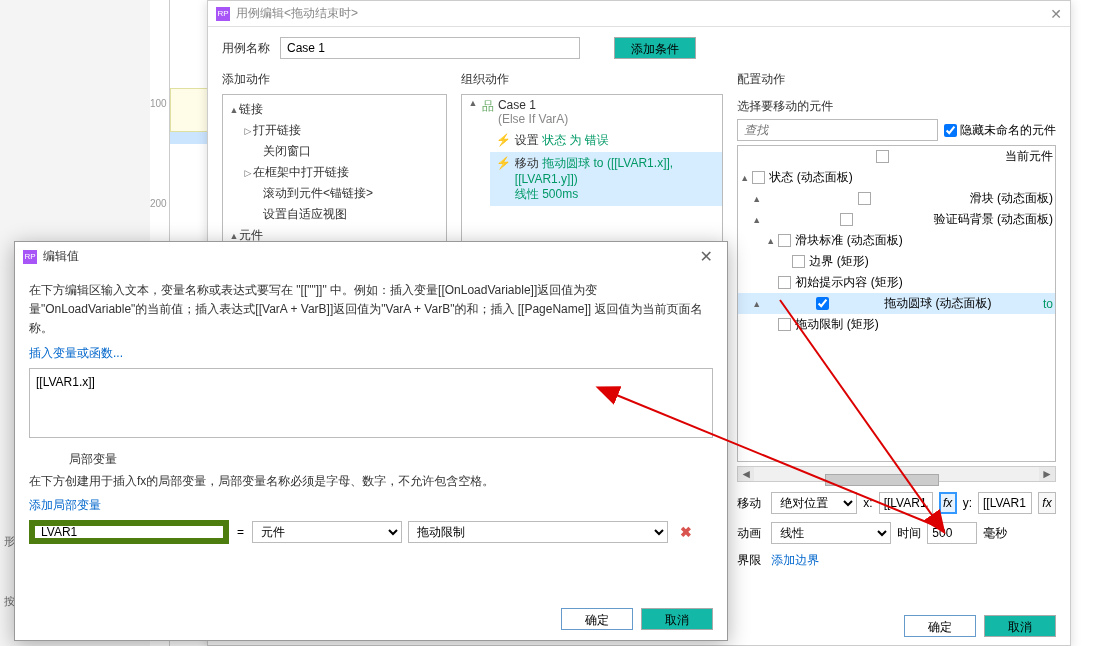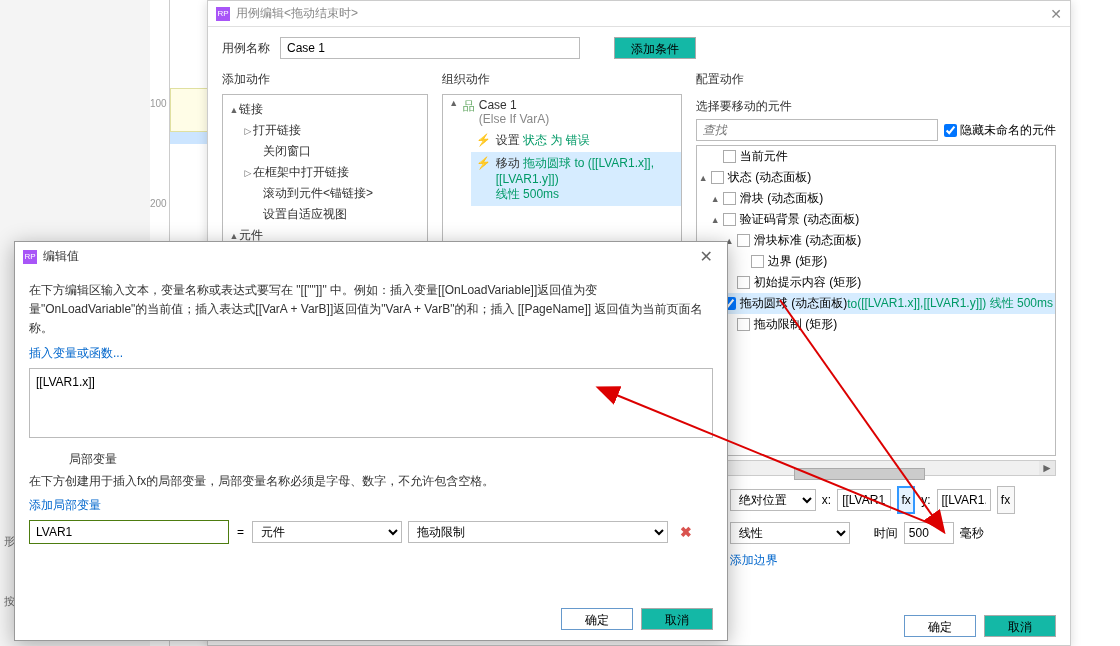--- a/index.html
+++ b/index.html
@@ -43,54 +43,54 @@
 .org-green { color: #009966; }
 
 
 .cfg-head { color: #333; padding: 4px 0; }
 .cfg-search-row { display: flex; align-items: center; gap: 6px; margin-bottom: 4px; }
 .cfg-search { flex: 1; border: 1px solid #bbb; padding: 3px 6px; height: 22px; font-style: italic; color: #999; }
 .cfg-check { display: flex; align-items: center; gap: 3px; }
 .cfg-tree { border: 1px solid #bbb; height: 360px; overflow: auto; background: #fff; }
 .cfg-row { display: flex; align-items: center; padding: 2px 2px; white-space: nowrap; }
 .cfg-row.sel { background: #d6ecff; }
-.cfg-indent1 { padding-left: 14px; }
+.cfg-indent1 { padding-left: 14px; justify-content: space-between; }
 .cfg-indent2 { padding-left: 28px; }
 .cfg-indent3 { padding-left: 42px; }
 .cfg-cb { margin: 0 4px 0 2px; }
 .cfg-cb-ph { display: inline-block; width: 13px; height: 13px; border: 1px solid #aaa; margin: 0 4px 0 2px; }
 .cfg-caret { width: 10px; color: #666; font-size: 9px; display: inline-block; }
 
 .cfg-hscroll { display: flex; align-items: center; border: 1px solid #ccc; background: #f0f0f0; height: 16px; margin-top: 4px; }
 .cfg-hscroll .arrow { width: 16px; text-align: center; color: #666; background: #e8e8e8; }
 .cfg-hscroll .track { flex: 1; position: relative; }
 .cfg-hscroll .thumb { position: absolute; left: 25%; width: 40%; height: 12px; top: 0; background: #ccc; border: 1px solid #aaa; }
 
 .cfg-controls { margin-top: 10px; display: flex; flex-direction: column; gap: 8px; }
 .cfg-ctrl-row { display: flex; align-items: center; gap: 6px; }
 .cfg-ctrl-label { width: 28px; }
 .cfg-select { border: 1px solid #bbb; padding: 2px 4px; height: 22px; background: #fff; }
 .cfg-num { border: 1px solid #bbb; padding: 2px 4px; height: 22px; width: 64px; }
-.fx-btn { border: 1px solid #bbb; width: 18px; height: 28px; background: #f8f8f8; cursor: pointer; position: relative; }
+.fx-btn { border: 1px solid #bbb; width: 18px; height: 22px; background: #f8f8f8; font-style: italic; cursor: pointer; position: relative; }
 .fx-btn.highlight { border: 2px solid #3399ff; background: #e6f3ff; z-index: 5; }
 .link { color: #0066cc; cursor: pointer; }
 
 .d1-footer { position: absolute; bottom: 8px; right: 14px; display: flex; gap: 8px; }
 
 
 .dialog2 { position: absolute; left: 14px; top: 241px; width: 714px; height: 400px; background: #fff; border: 1px solid #999; box-shadow: 0 4px 20px rgba(0,0,0,0.3); z-index: 10; }
 .d2-title { display: flex; align-items: center; padding: 5px 8px; }
 .d2-title-text { flex: 1; color: #333; font-weight: normal; }
 .d2-close { color: #666; cursor: pointer; font-size: 16px; padding: 0 6px; }
 .d2-body { padding: 10px 14px; }
 .d2-desc { color: #333; line-height: 1.6; margin-bottom: 6px; }
 .d2-textarea { width: 100%; height: 70px; border: 1px solid #bbb; padding: 6px; resize: none; margin: 6px 0 10px 0; }
 .d2-section-title { color: #333; margin-bottom: 4px; margin-left: 40px; }
 .d2-var-row { display: flex; align-items: center; gap: 6px; margin-top: 6px; }
-.d2-var-input { border: 1px solid #4d7c0f; padding: 3px 6px; height: 24px; }
+.d2-var-input { border: 6px solid #4d7c0f; padding: 3px 6px; height: 24px; }
 .d2-eq { padding: 0 2px; }
 .d2-x { color: #d9534f; font-weight: bold; cursor: pointer; padding: 0 6px; font-size: 14px; }
 .d2-footer { position: absolute; bottom: 10px; right: 14px; display: flex; gap: 8px; }
 
 
 .arrow-svg { position: absolute; pointer-events: none; z-index: 20; }
 
 
 .left-panel { position: absolute; left: 0; top: 430px; width: 30px; height: 200px; }
 .left-text { transform: rotate(0); color: #666; font-size: 11px; padding: 4px; }
@@ -237,21 +237,20 @@
         <div class="cfg-row cfg-indent2">
             <span class="cfg-caret"></span>
             <span class="cfg-cb-ph"></span>
             <span>初始提示内容 (矩形)</span>
           </div>
         <div class="cfg-row cfg-indent1 sel">
             <span class="cfg-caret">▲</span>
             <input type="checkbox" class="cfg-cb" checked="" style="">
             <span>拖动圆球 (动态面板)</span>
             <span class="org-green"> to </span>
-            <span class="org-green">([[LVAR1.x]],[[LVAR1.y]]) 线性 500ms</span>
           </div>
         <div class="cfg-row cfg-indent2">
             <span class="cfg-caret"></span>
             <span class="cfg-cb-ph"></span>
             <span>拖动限制 (矩形)</span>
           </div>
       </div>
       <div class="cfg-hscroll">
         <div class="arrow">◄</div>
         <div class="track">
@@ -267,21 +266,21 @@
           <span>x:</span>
           <input class="cfg-num" style="width: 54px;" value="[[LVAR1.">
           <button class="fx-btn highlight">fx</button>
           <span>y:</span>
           <input class="cfg-num" style="width: 54px;" value="[[LVAR1.">
           <button class="fx-btn">fx</button>
         </div>
         <div class="cfg-ctrl-row">
           <span class="cfg-ctrl-label">动画</span>
           <select class="cfg-select" style="width:120px"><option>线性</option></select>
-          <span style="margin-left:18px">时间</span>
+          <span style="margin-left:0">时间</span>
           <input class="cfg-num" style="width: 50px;" value="500">
           <span>毫秒</span>
         </div>
         <div class="cfg-ctrl-row">
           <span class="cfg-ctrl-label">界限</span>
           <span class="link">添加边界</span>
         </div>
       </div>
     </div>
   </div>

